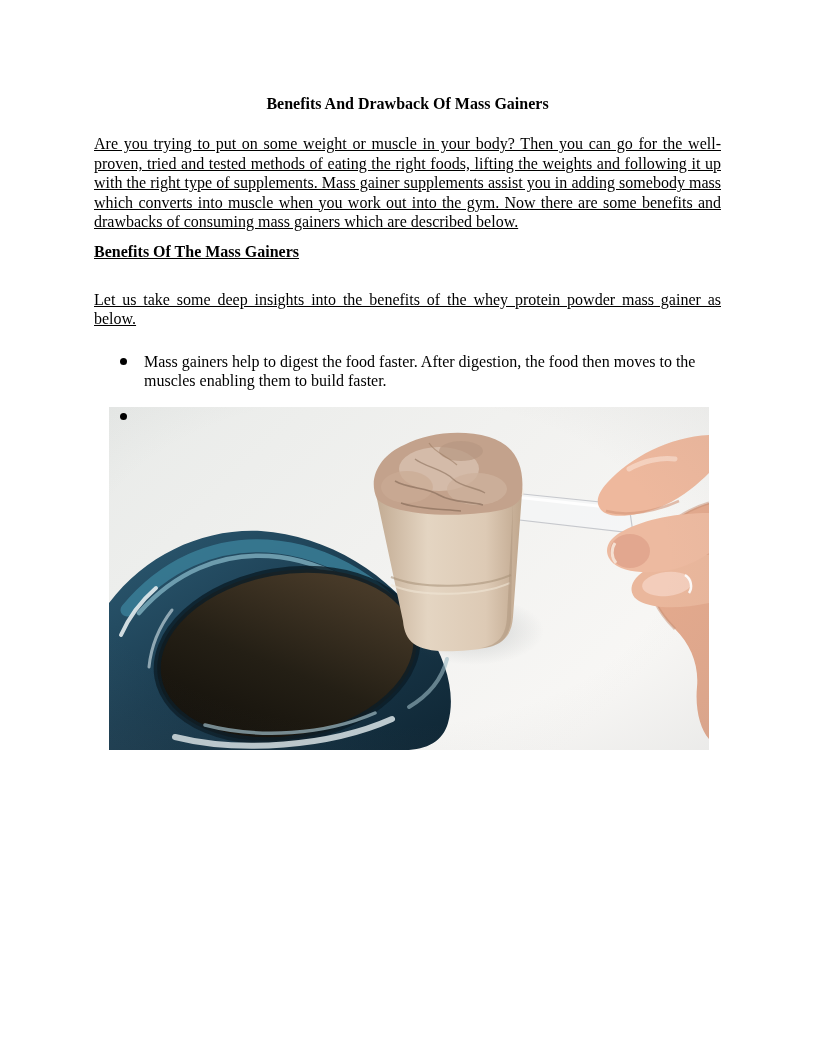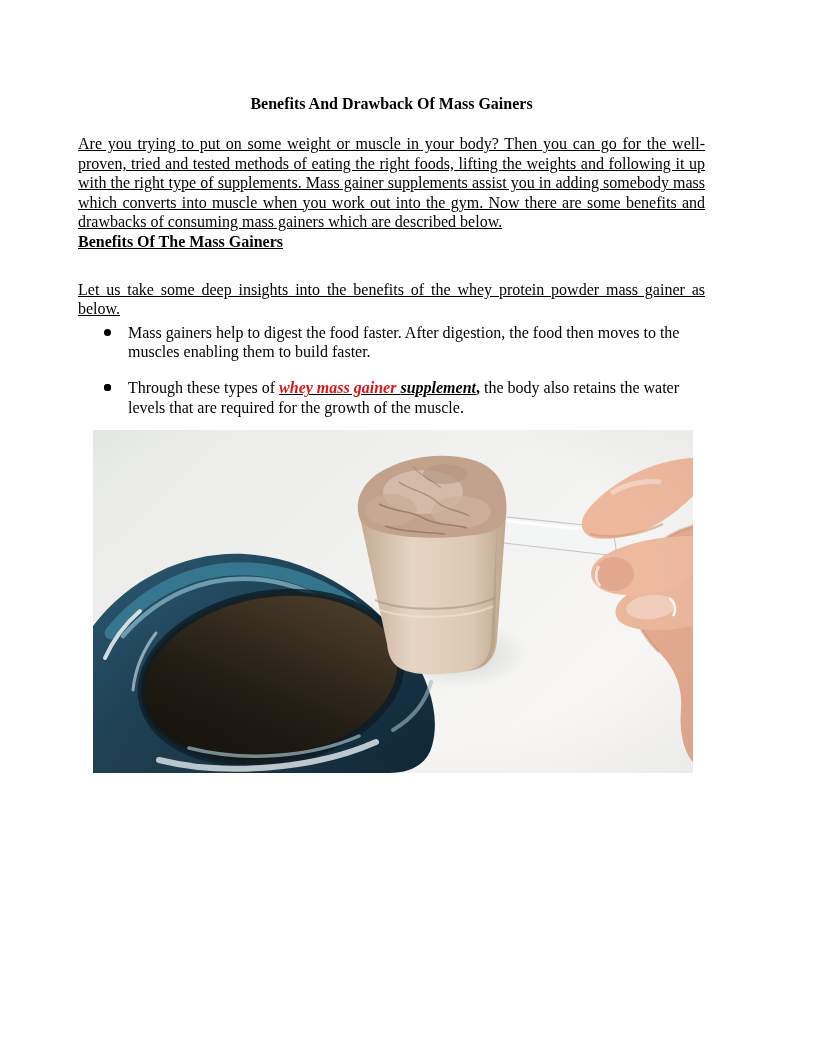--- a/index.html
+++ b/index.html
@@ -4,29 +4,29 @@
 <style>
   html,body{margin:0;padding:0;background:#ffffff;}
   .page{
     position:relative;
     width:816px;height:1056px;
     background:#ffffff;
     overflow:hidden;
     font-family:"Liberation Serif","DejaVu Serif",serif;
     font-size:16px;line-height:19.4px;color:#000;
   }
-  .content{position:absolute;left:78px;top:0;width:627px;}
+  .content{position:absolute;left:94px;top:0;width:627px;}
   .doc-title{margin:0;padding-top:94px;font-size:16px;font-weight:bold;text-align:center;line-height:19.4px;}
   .para{margin:0;}
   .justify{text-align:justify;text-decoration:underline;}
   .p-intro{margin-top:21px;}
-  .section-heading{margin:1px 0 0 0;font-size:16px;font-weight:bold;line-height:19.4px;}
+  .section-heading{margin:11px 0 0 0;font-size:16px;font-weight:bold;line-height:19.4px;}
   .section-heading .u{text-decoration:underline;}
   .p-section{margin-top:28px;}
-  .bullets{list-style:none;margin:4px 0 0 0;padding:0;}
+  .bullets{list-style:none;margin:23px 0 0 0;padding:0;}
   .bullet{position:relative;padding-left:50px;margin:0 0 17px 0;text-align:left;}
   .bullet:last-child{margin-bottom:0;}
   .dot{position:absolute;left:26px;top:6px;width:7px;height:7px;border-radius:50%;background:#000;}
   .doc-link{font-weight:bold;font-style:italic;text-decoration:underline;cursor:pointer;}
   .link-red{color:#d9161a;}
   .link-dark{color:#000;}
   .comma{font-weight:bold;}
   .photo{margin:13px 0 0 15px;width:600px;height:343px;}
   .photo svg{display:block;}
 </style>
@@ -40,21 +40,20 @@
 
     <p class="para justify p-intro">Are you trying to put on some weight or muscle in your body? Then you can go for the well-proven, tried and tested methods of eating the right foods, lifting the weights and following it up with the right type of supplements. Mass gainer supplements assist you in adding somebody mass which converts into muscle when you work out into the gym. Now there are some benefits and drawbacks of consuming mass gainers which are described below.</p>
 
     <h2 class="section-heading"><span class="u">Benefits Of The Mass Gainers</span></h2>
 
     <p class="para justify p-section">Let us take some deep insights into the benefits of the whey protein powder mass gainer as below.</p>
 
     <ul class="bullets">
       <li class="bullet"><span class="dot"></span><span>Mass gainers help to digest the food faster. After digestion, the food then moves to the muscles enabling them to build faster.</span></li>
       <li class="bullet"><span class="dot"></span></li>
-      <li class="bullet"><span class="dot"></span><span><span>Through these types of </span><a class="doc-link"><span class="link-red">whey mass gainer </span><span class="link-dark">supplement</span></a><span class="comma">,</span><span> the body also retains the water levels that are required for the growth of the muscle.</span></span></li>
     </ul>
 
     <div class="photo" title="Hand holding a plastic scoop of chocolate protein powder above an open dark blue jar of mass gainer">
       <svg width="600" height="343" viewBox="0 0 600 343" xmlns="http://www.w3.org/2000/svg">
         <defs>
           <linearGradient id="bgGrad" x1="0" y1="0" x2="1" y2="0.6">
             <stop offset="0" stop-color="#e9ebe9"></stop>
             <stop offset="0.5" stop-color="#f1f1ef"></stop>
             <stop offset="1" stop-color="#f8f7f5"></stop>
           </linearGradient>

